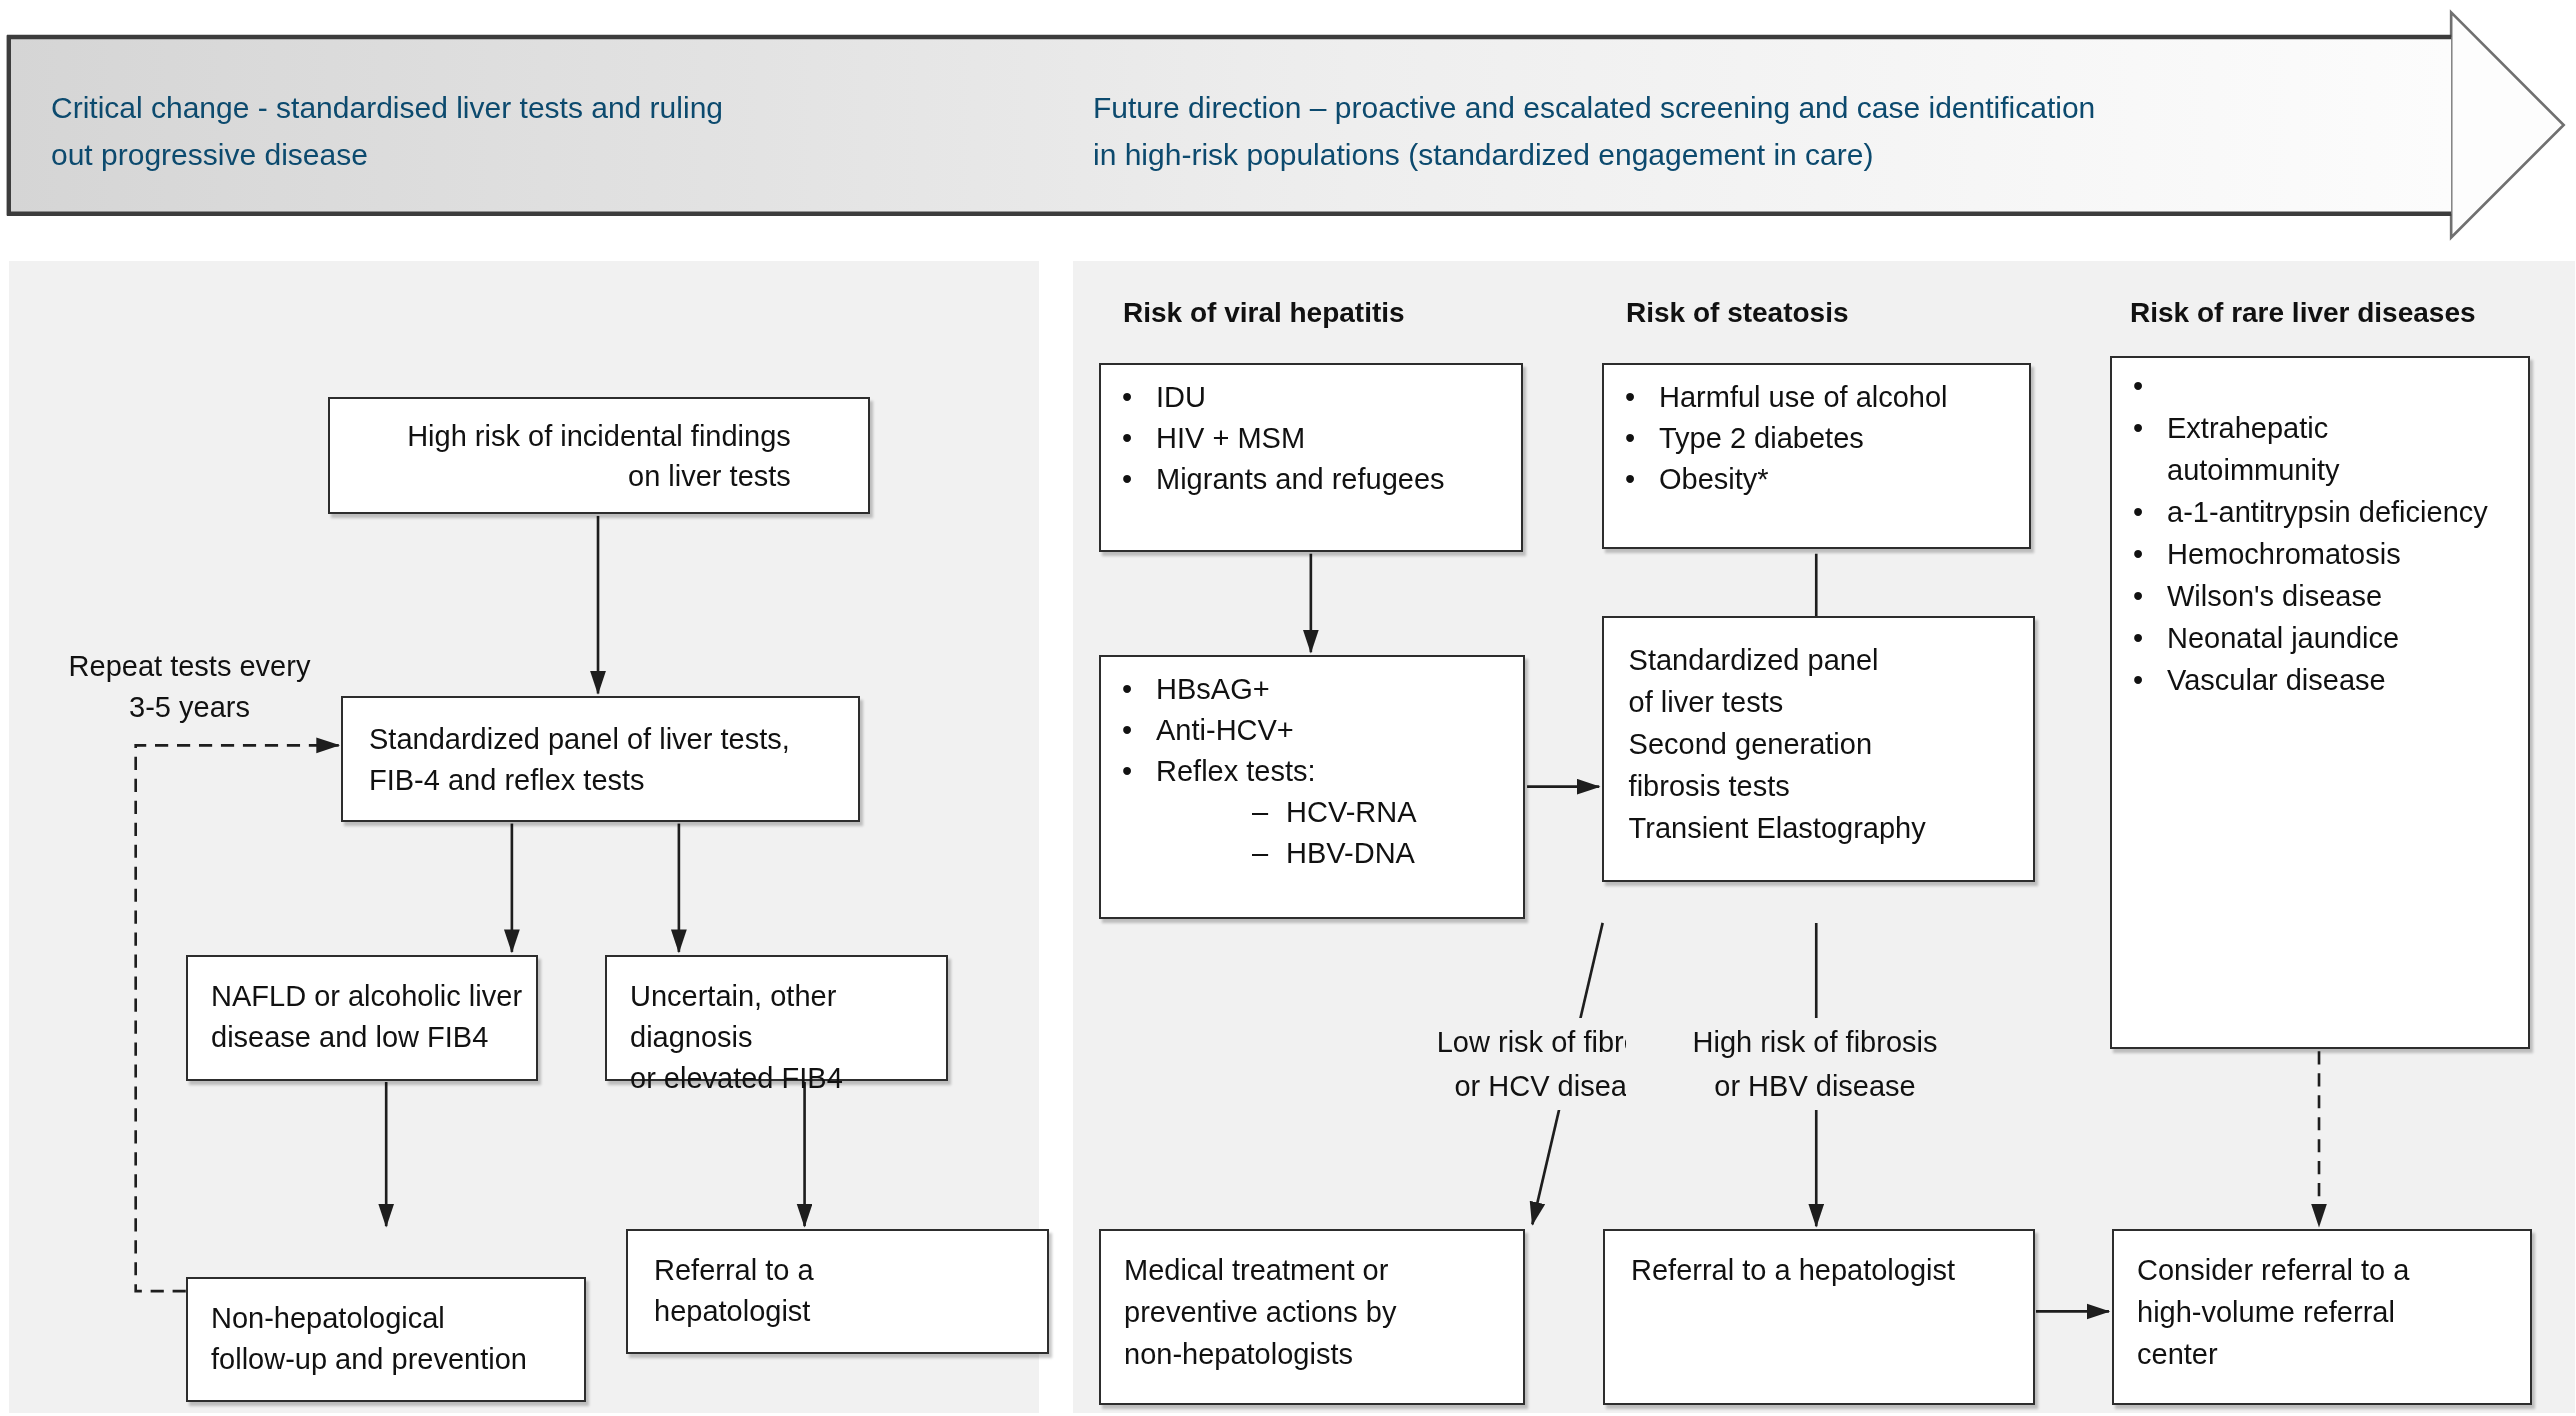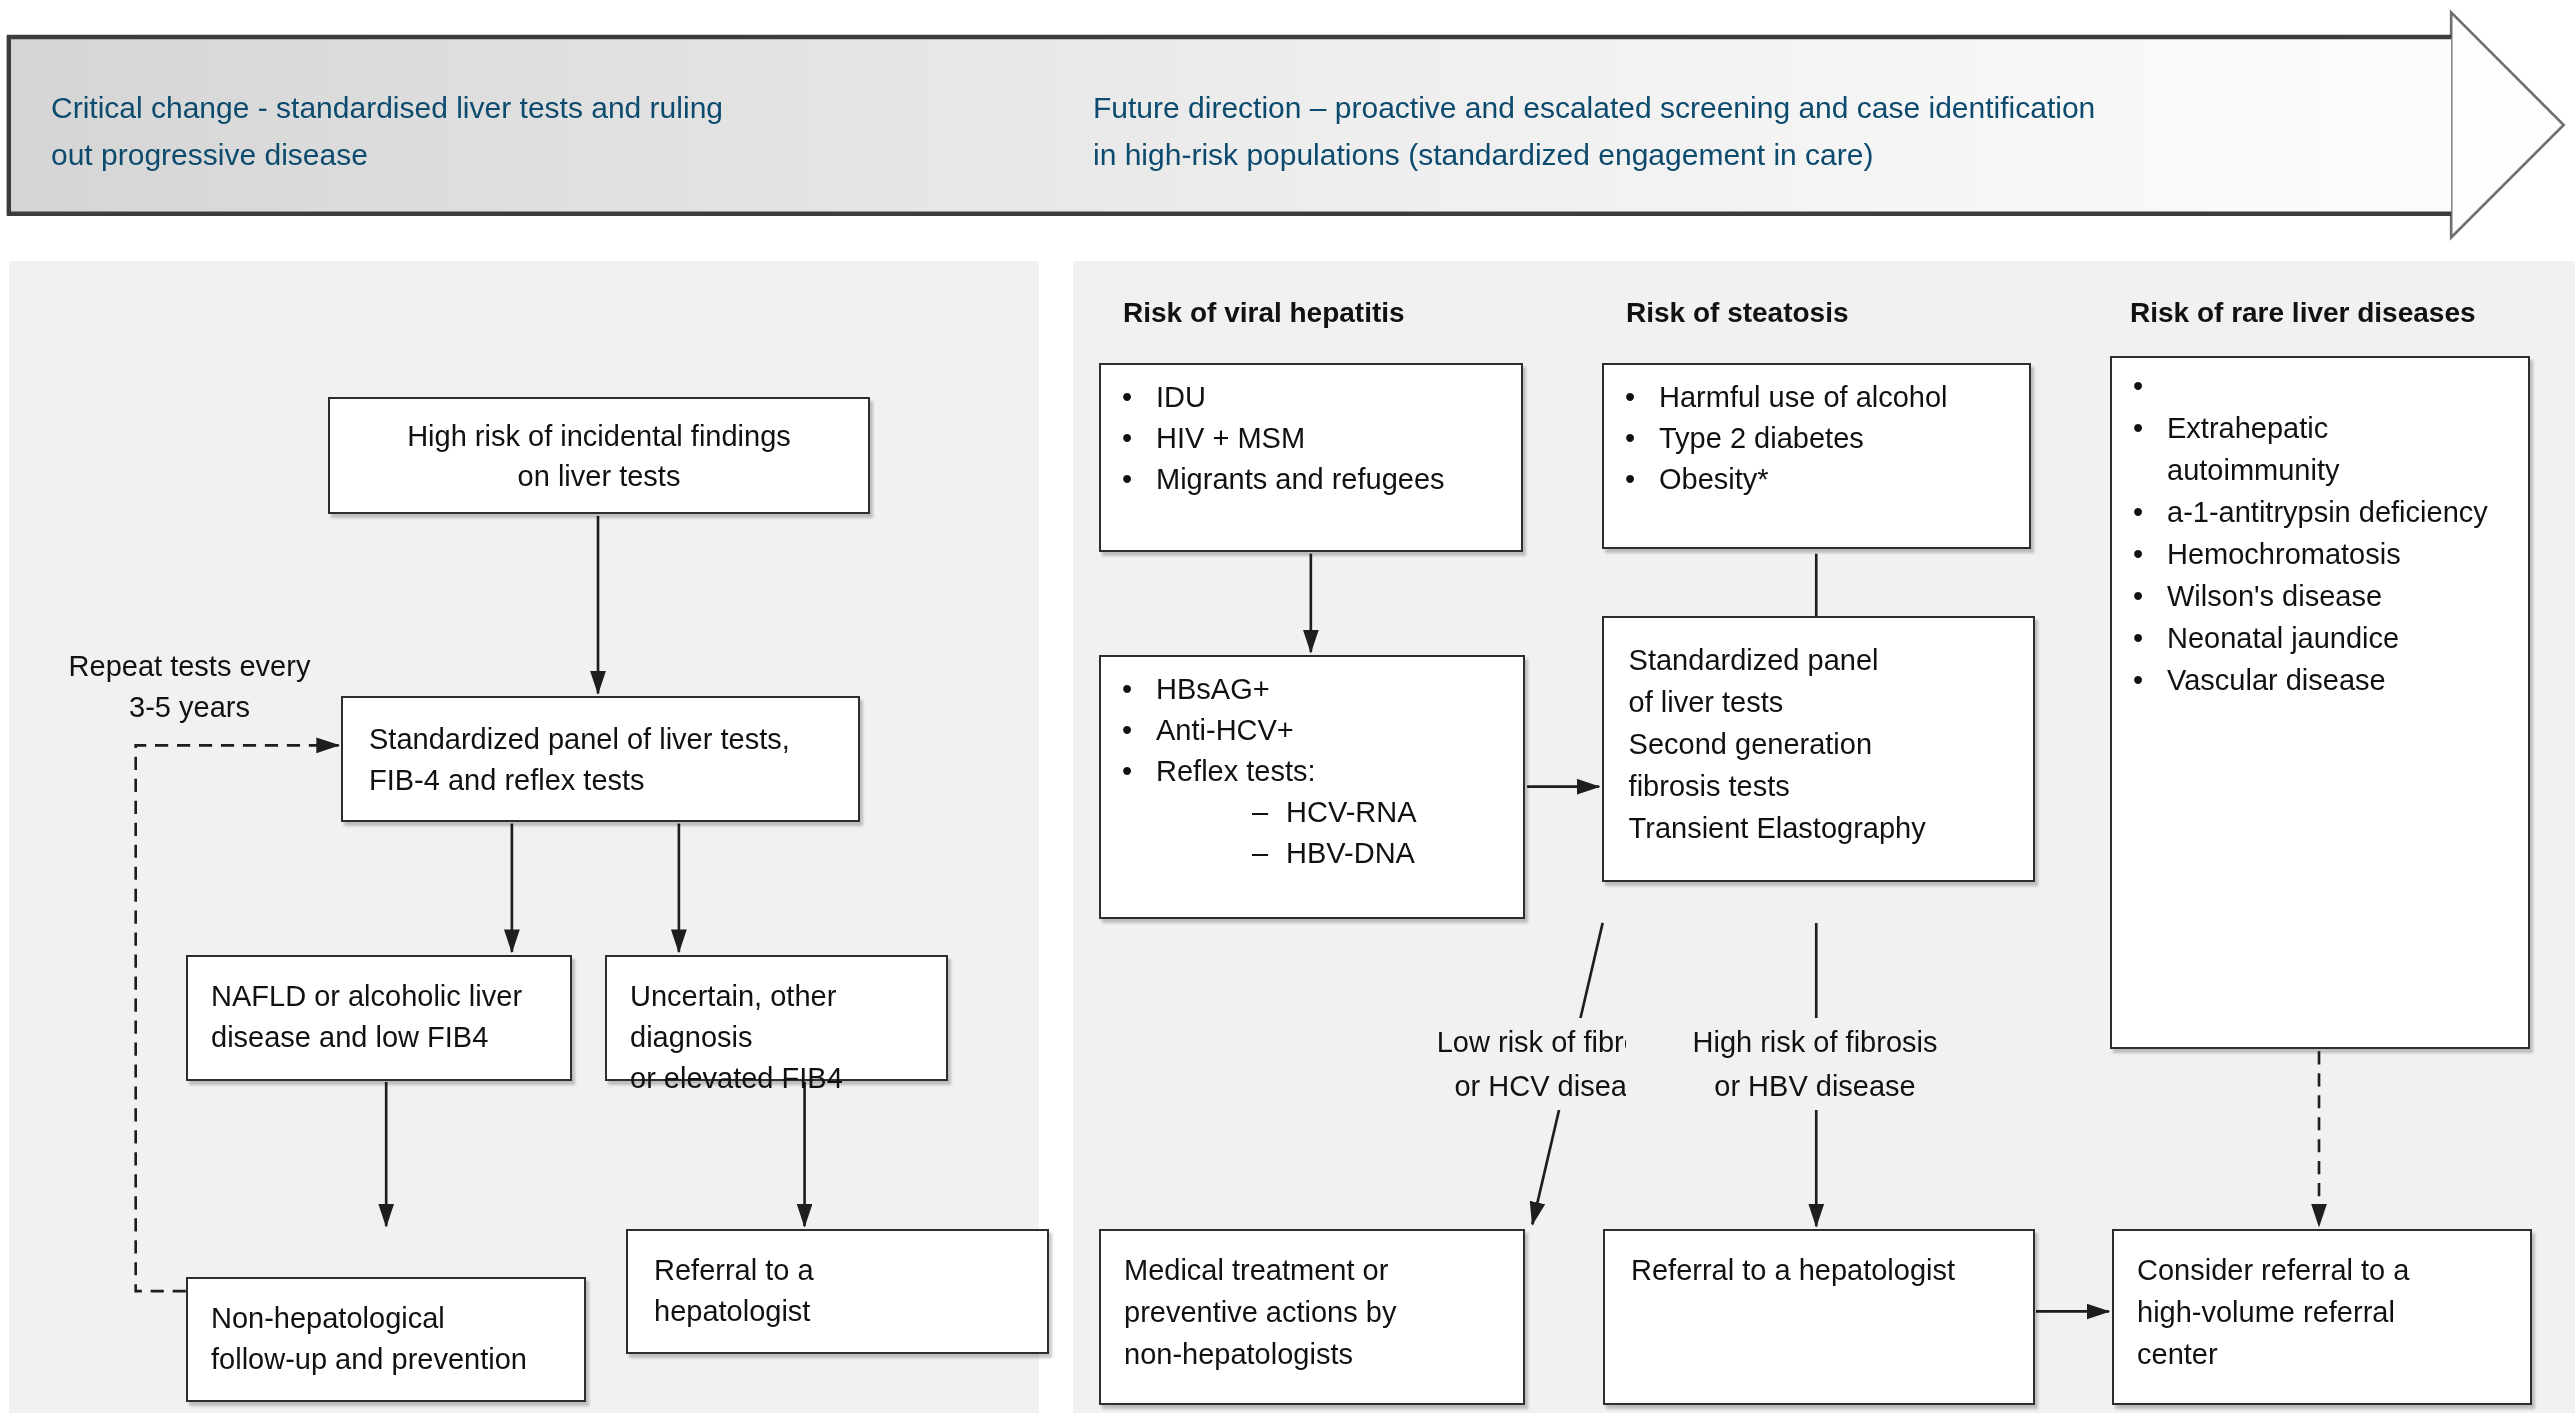--- a/index.html
+++ b/index.html
@@ -6,21 +6,21 @@
   body{
     width:2576px;height:1416px;position:relative;background:#ffffff;
     font-family:"Liberation Sans",sans-serif;color:#111111;overflow:hidden;
   }
   .panel{position:absolute;background:#f1f1f1;z-index:1}
   .box{
     position:absolute;background:#ffffff;border:2.6px solid #2d2d2d;box-sizing:border-box;
     font-size:29px;line-height:41px;z-index:3;box-shadow:2.6px 3.5px 2.6px rgba(0,0,0,0.22);
   }
   .txt{white-space:pre-line}
-  .vcenter{display:flex;align-items:center;justify-content:center;text-align:center}
+  .vcenter{display:flex;align-items:center;justify-content:center;text-align:right}
   .hdr{position:absolute;font-weight:bold;font-size:28px;line-height:39px;z-index:3}
   .lbl{
     position:absolute;z-index:4;font-size:29px;line-height:44px;text-align:center;
     background:#f1f1f1;white-space:pre-line;padding:1.8px 0;
   }
   .banner-text{
     position:absolute;z-index:2;font-size:30px;line-height:47px;color:#0c4a6e;white-space:pre-line;
   }
   .li{display:flex;line-height:41px}
   .blt{flex:0 0 55px;padding-left:21px;box-sizing:border-box}
@@ -84,21 +84,21 @@
 <div class="box vcenter" style="left:328px;top:397px;width:542px;height:117px;line-height:40px">
   <div class="txt">High risk of incidental findings
 on liver tests</div>
 </div>
 
 <div class="box" style="left:341px;top:696px;width:519px;height:126px;padding:21px 0 0 26px">
   <div class="txt">Standardized panel of liver tests,
 FIB-4 and reflex tests</div>
 </div>
 
-<div class="box" style="left:186px;top:955px;width:386px;height:126px;padding:19.3px 0 0 23px">
+<div class="box" style="left:186px;top:955px;width:352px;height:126px;padding:19.3px 0 0 23px">
   <div class="txt">NAFLD or alcoholic liver
 disease and low FIB4</div>
 </div>
 
 <div class="box" style="left:605px;top:955px;width:343px;height:126px;padding:19.3px 0 0 23px">
   <div class="txt">Uncertain, other diagnosis
 or elevated FIB4</div>
 </div>
 
 <div class="box" style="left:186px;top:1277px;width:400px;height:125px;padding:19.3px 0 0 23px">

